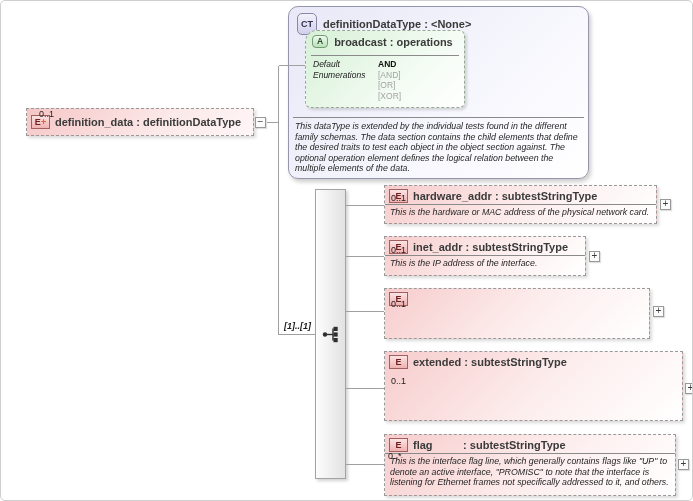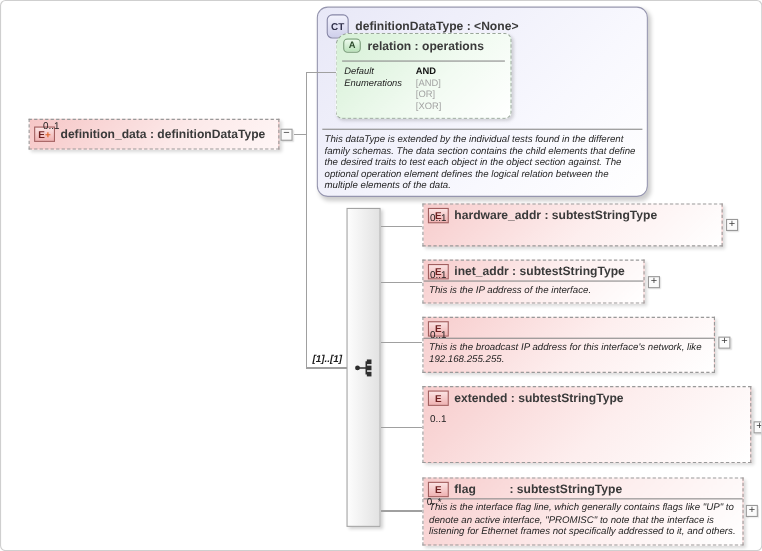--- a/index.html
+++ b/index.html
@@ -70,21 +70,21 @@
 
   <div class="ct-box">
     <div class="ct-header">
       <span class="chip-ct">CT</span>
       <span class="box-title">definitionDataType : &lt;None&gt;</span>
     </div>
 
     <div class="attr-box">
       <div class="attr-header">
         <span class="chip-a">A</span>
-        <span class="box-title">relation : operations</span>
+        <span class="box-title">broadcast : operations</span>
       </div>
       <div class="attr-sep"></div>
       <div class="attr-grid">
         <div class="attr-row">
           <span class="attr-label">Default</span>
           <span class="attr-default">AND</span>
         </div>
         <div class="attr-row">
           <span class="attr-label">Enumerations</span>
           <span>
@@ -121,39 +121,39 @@
       <rect x="11.5" y="12" width="4.2" height="4.2" fill="#2e2e2e"></rect>
     </svg>
   </div>
 
   <div class="card" style="left:352px; top:192px; width:22px;">0..1</div>
   <div class="elem-box" style="left:383px; top:184px; width:273px; height:39px;">
     <div class="title-row">
       <span class="chip-e">E</span>
       <span class="box-title">hardware_addr : subtestStringType</span>
     </div>
+    <div class="elem-doc doc">This is the hardware or MAC address of the physical network card.</div>
   </div>
   <div class="expander" style="left:659px; top:198px;">+</div>
 
   <div class="card" style="left:352px; top:244px; width:22px;">0..1</div>
   <div class="elem-box" style="left:383px; top:235px; width:202px; height:40px;">
     <div class="title-row">
       <span class="chip-e">E</span>
       <span class="box-title">inet_addr : subtestStringType</span>
     </div>
     <div class="elem-doc doc">This is the IP address of the interface.</div>
   </div>
   <div class="expander" style="left:588px; top:250px;">+</div>
 
   <div class="card" style="left:352px; top:298px; width:22px;">0..1</div>
   <div class="elem-box" style="left:383px; top:287px; width:266px; height:51px;">
     <div class="title-row">
       <span class="chip-e">E</span>
     </div>
-    <div class="elem-doc doc">This is the broadcast IP address for this interface's network, like 192.168.255.255.</div>
   </div>
   <div class="expander" style="left:652px; top:305px;">+</div>
 
   <div class="card" style="left:352px; top:375px; width:22px;">0..1</div>
   <div class="elem-box" style="left:383px; top:350px; width:299px; height:70px;">
     <div class="title-row">
       <span class="chip-e">E</span>
       <span class="box-title">extended : subtestStringType</span>
     </div>
   </div>

